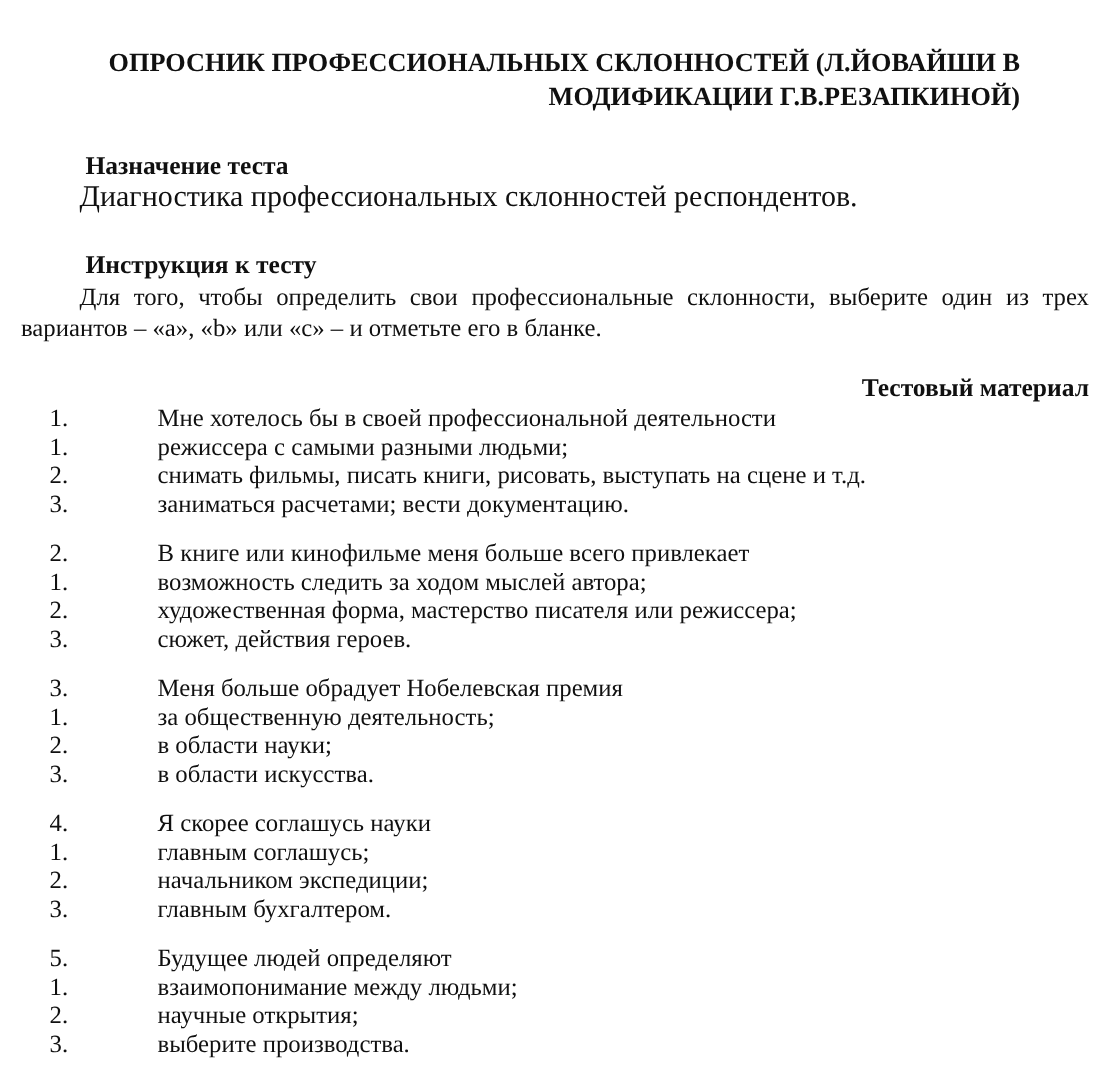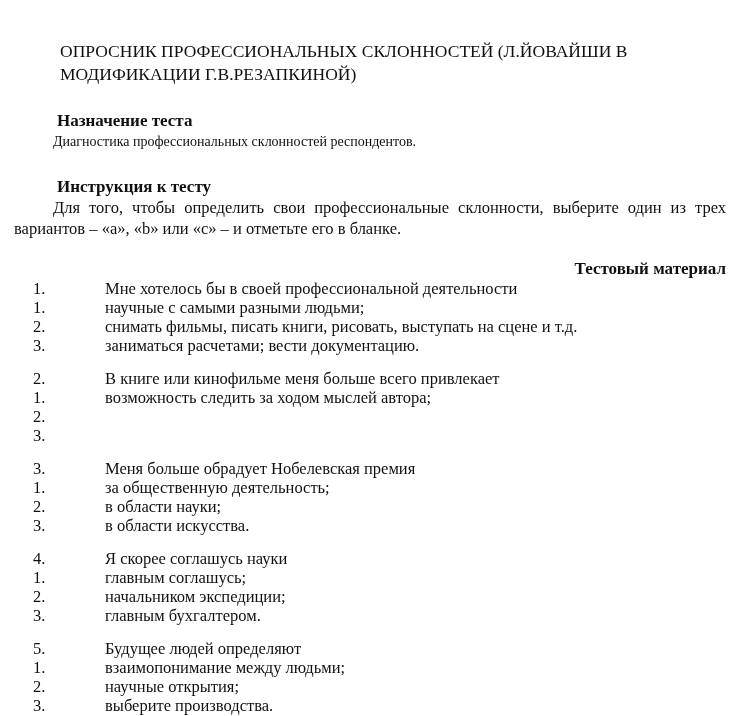--- a/index.html
+++ b/index.html
@@ -8,37 +8,37 @@
     width: 740px;
     height: 716px;
     box-sizing: border-box;
     padding: 30px 14px 0 14px;
     background: #ffffff;
     color: #101010;
     font-family: "Liberation Serif", "DejaVu Serif", serif;
     overflow: hidden;
   }
   .doc-title {
-    font-weight: normal;
+    font-weight: bold;
     font-size: 17.5px;
     line-height: 23px;
-    text-align: left;
+    text-align: right;
     max-width: 620px;
-    margin: 10px auto;
+    margin: 0 auto;
   }
   .sec-heading {
     font-weight: bold;
     font-size: 17px;
     line-height: 21px;
     margin: 24px 0 0 43px;
   }
   .sec-heading.first { }
   .sec-heading.material { margin-top: 19px; text-align: right; }
   .purpose-body {
-    font-size: 14px;
+    font-size: 20px;
     line-height: 21px;
     margin: 0 0 0 39px;
   }
   .instr-body {
     font-size: 16.5px;
     line-height: 21px;
     text-align: justify;
     text-indent: 39px;
     margin: 0;
     font-family: Liberation Serif, serif;
@@ -71,21 +71,21 @@
 
   <div class="sec-heading material">Тестовый материал</div>
 
   <div class="q-block">
     <div class="q-row">
       <span class="q-num">1.</span>
       <span class="q-text">Мне хотелось бы в своей профессиональной деятельности</span>
     </div>
     <div class="q-row">
       <span class="q-num">1.</span>
-      <span class="q-text">научные с самыми разными людьми;</span>
+      <span class="q-text">режиссера с самыми разными людьми;</span>
     </div>
     <div class="q-row">
       <span class="q-num">2.</span>
       <span class="q-text">снимать фильмы, писать книги, рисовать, выступать на сцене и т.д.</span>
     </div>
     <div class="q-row">
       <span class="q-num">3.</span>
       <span class="q-text">заниматься расчетами; вести документацию.</span>
     </div>
   </div>
@@ -94,23 +94,25 @@
     <div class="q-row">
       <span class="q-num">2.</span>
       <span class="q-text">В книге или кинофильме меня больше всего привлекает</span>
     </div>
     <div class="q-row">
       <span class="q-num">1.</span>
       <span class="q-text">возможность следить за ходом мыслей автора;</span>
     </div>
     <div class="q-row">
       <span class="q-num">2.</span>
+      <span class="q-text">художественная форма, мастерство писателя или режиссера;</span>
     </div>
     <div class="q-row">
       <span class="q-num">3.</span>
+      <span class="q-text">сюжет, действия героев.</span>
     </div>
   </div>
 
   <div class="q-block">
     <div class="q-row">
       <span class="q-num">3.</span>
       <span class="q-text">Меня больше обрадует Нобелевская премия</span>
     </div>
     <div class="q-row">
       <span class="q-num">1.</span>

